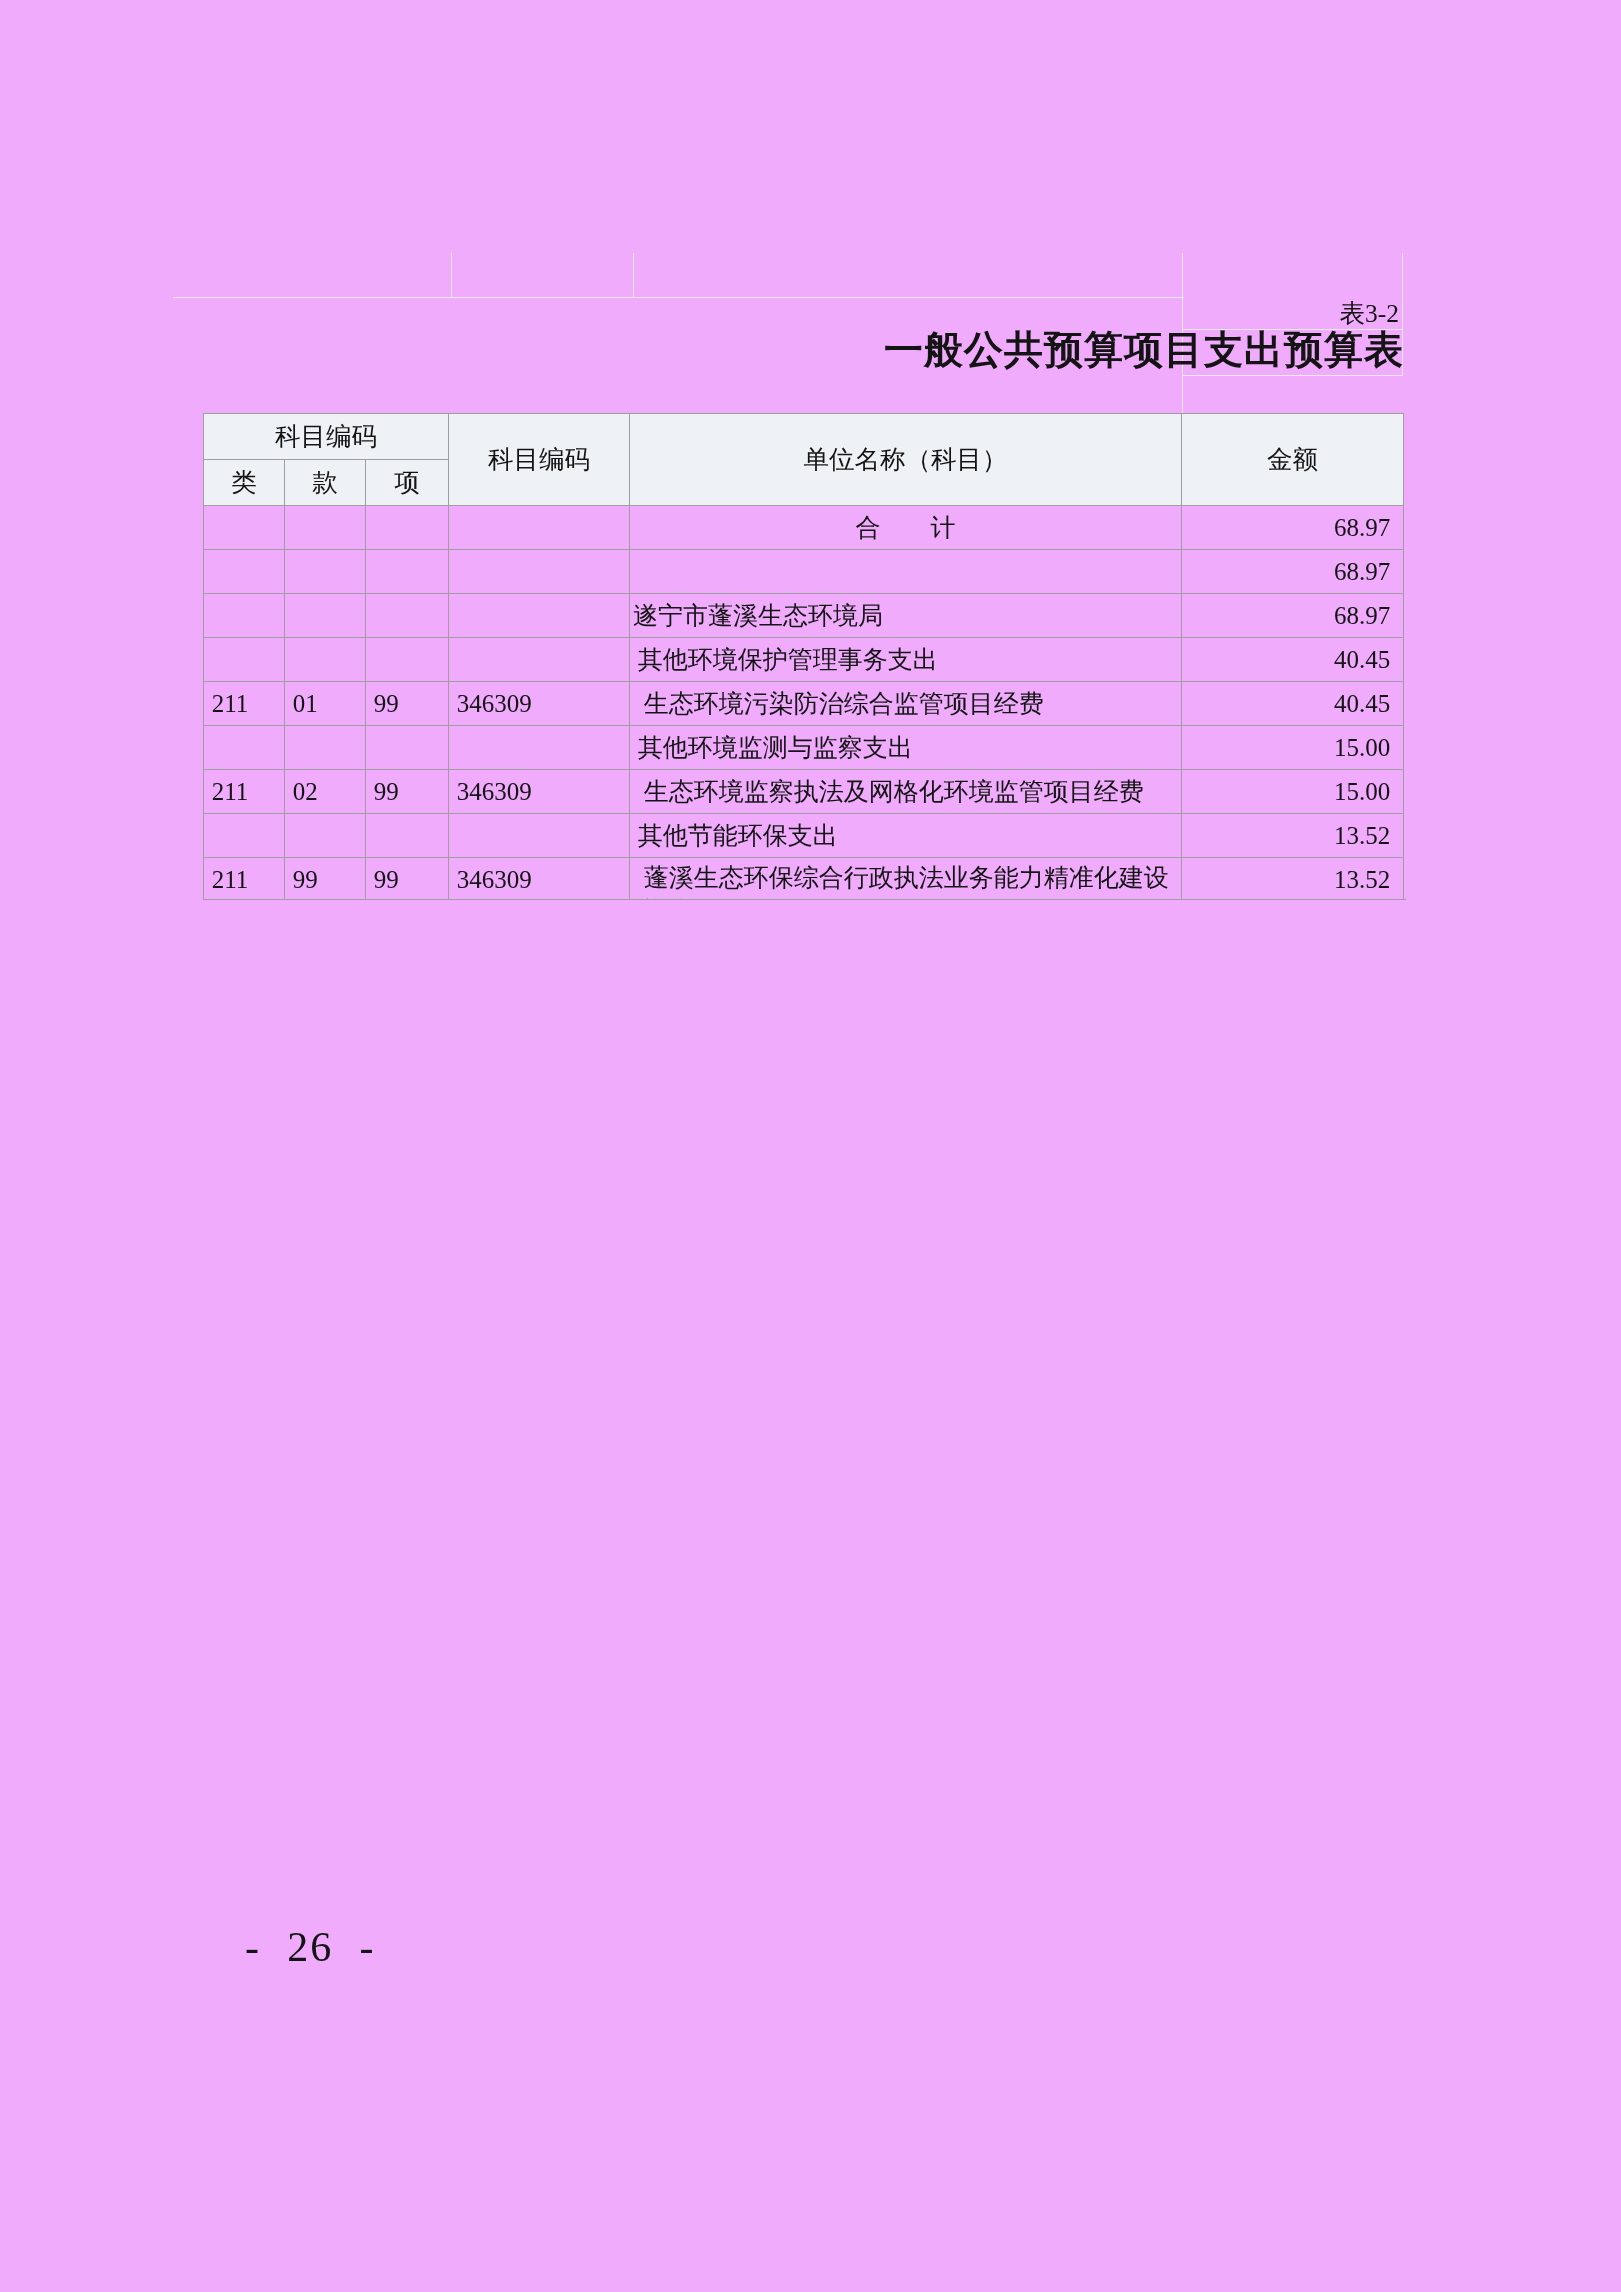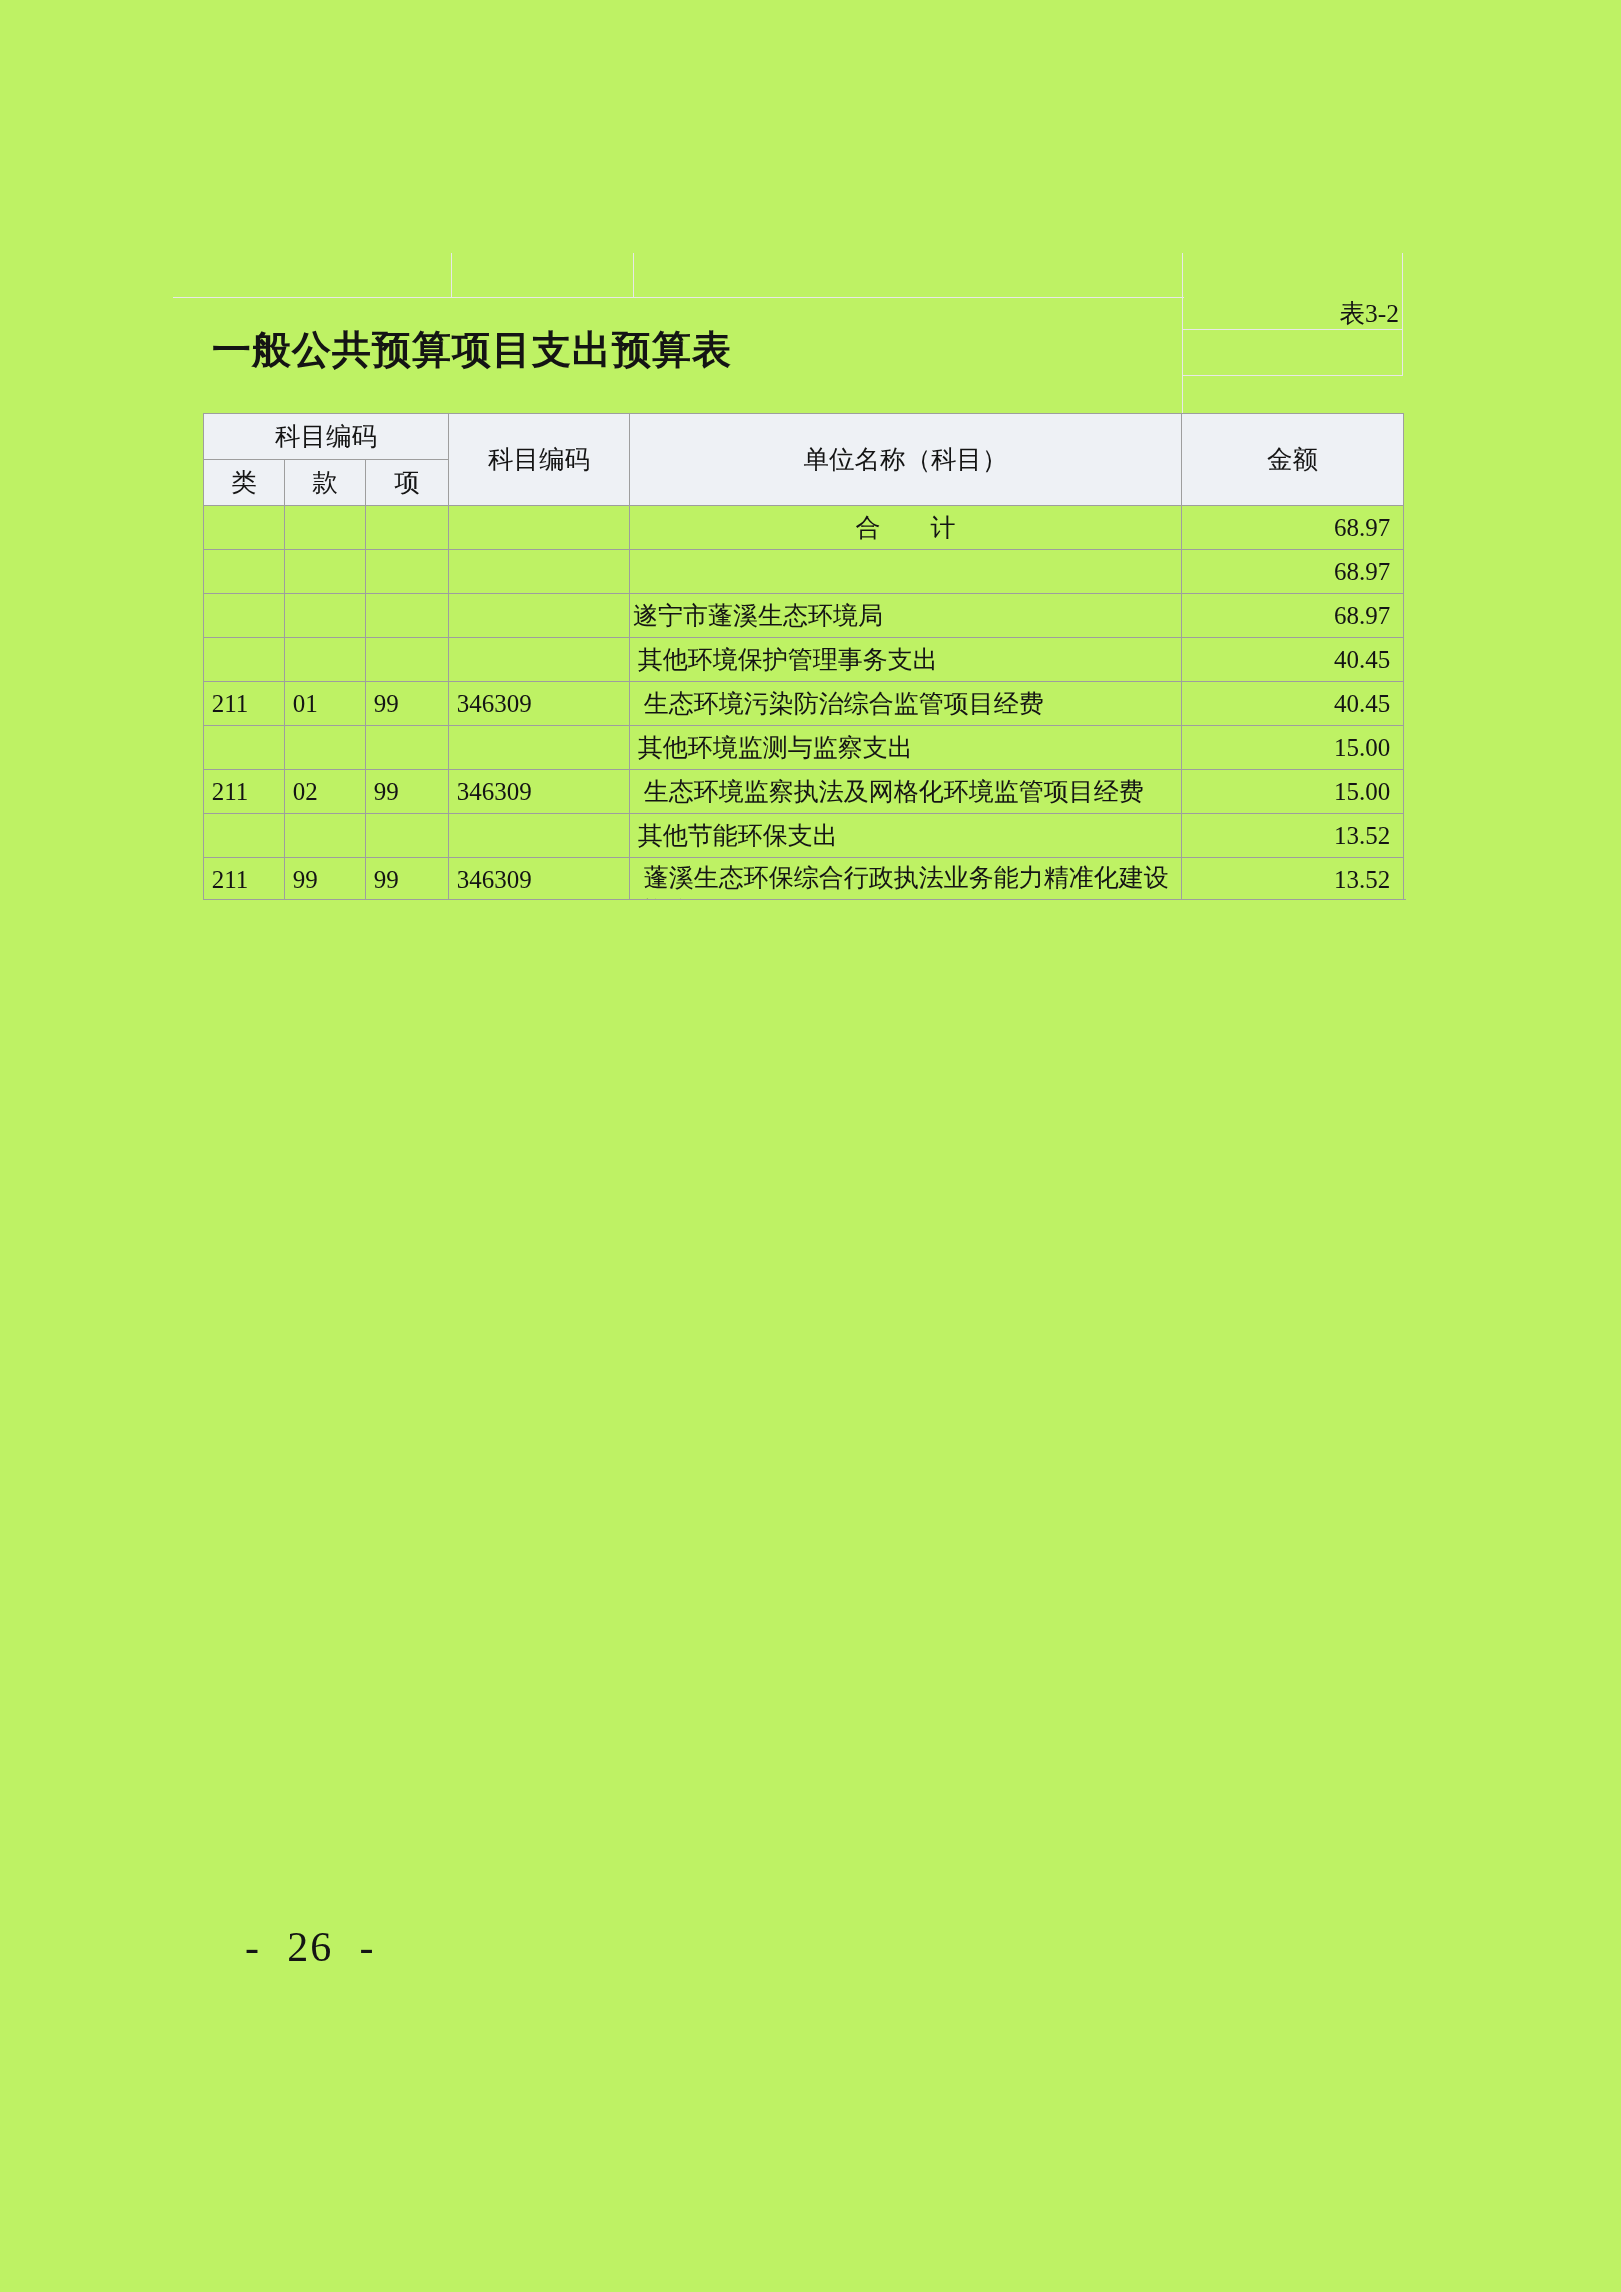--- a/index.html
+++ b/index.html
@@ -1,29 +1,29 @@
 <!DOCTYPE html>
 <html><head>
 <meta charset="utf-8">
 <style>
   * { box-sizing: border-box; }
   html,body { margin:0; padding:0; background:#fff; }
   .page {
-    position:relative; width:1621px; height:2293px; background:#bef264;
+    position:relative; width:1621px; height:2293px; background:#f0abfc;
     font-family:"Liberation Serif","DejaVu Serif",serif; color:#141414;
     overflow:hidden;
   }
   .ghost { position:absolute; background:#e8e8e8; }
 
   .sheet-tag {
     position:absolute; top:298px; right:222px; font-size:25.5px; line-height:31px;
   }
   .title {
-    position:absolute; top:327px; left:212px; width:1201px; margin:0;
-    text-align:left; font-size:39px; font-weight:bold; letter-spacing:1px;
+    position:absolute; top:327px; left:203px; width:1201px; margin:0;
+    text-align:right; font-size:39px; font-weight:bold; letter-spacing:1px;
     font-family:"Liberation Sans","DejaVu Sans",sans-serif; line-height:45px;
   }
   .meta {
     position:absolute; top:378px; left:203px; width:1201px;
     display:flex; justify-content:space-between; font-size:25.5px; line-height:31px;
   }
 
   .table-wrap {
     position:absolute; top:413px; left:203px; width:1203px; height:487px;
     overflow:hidden; border-bottom:1px solid #9e9e9e;

